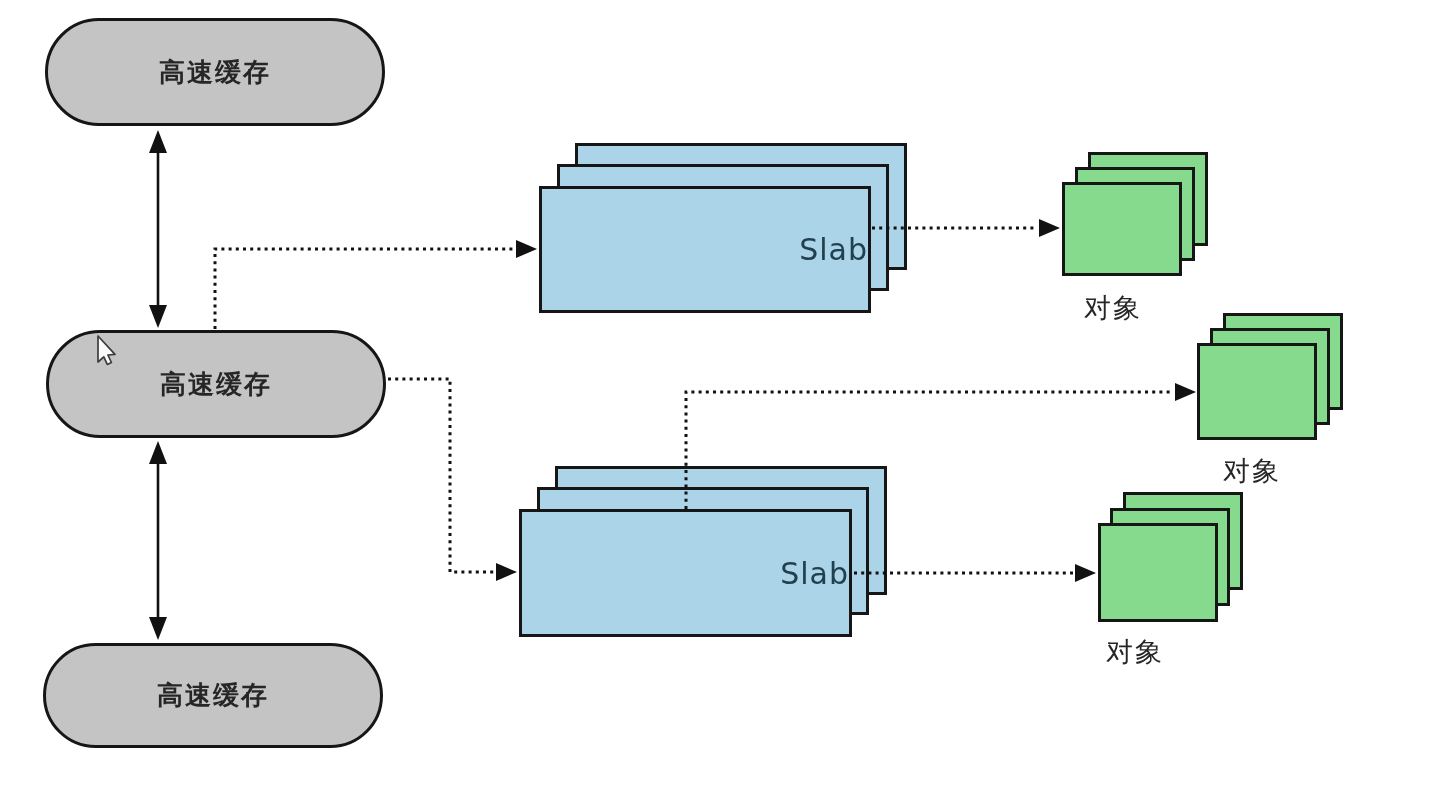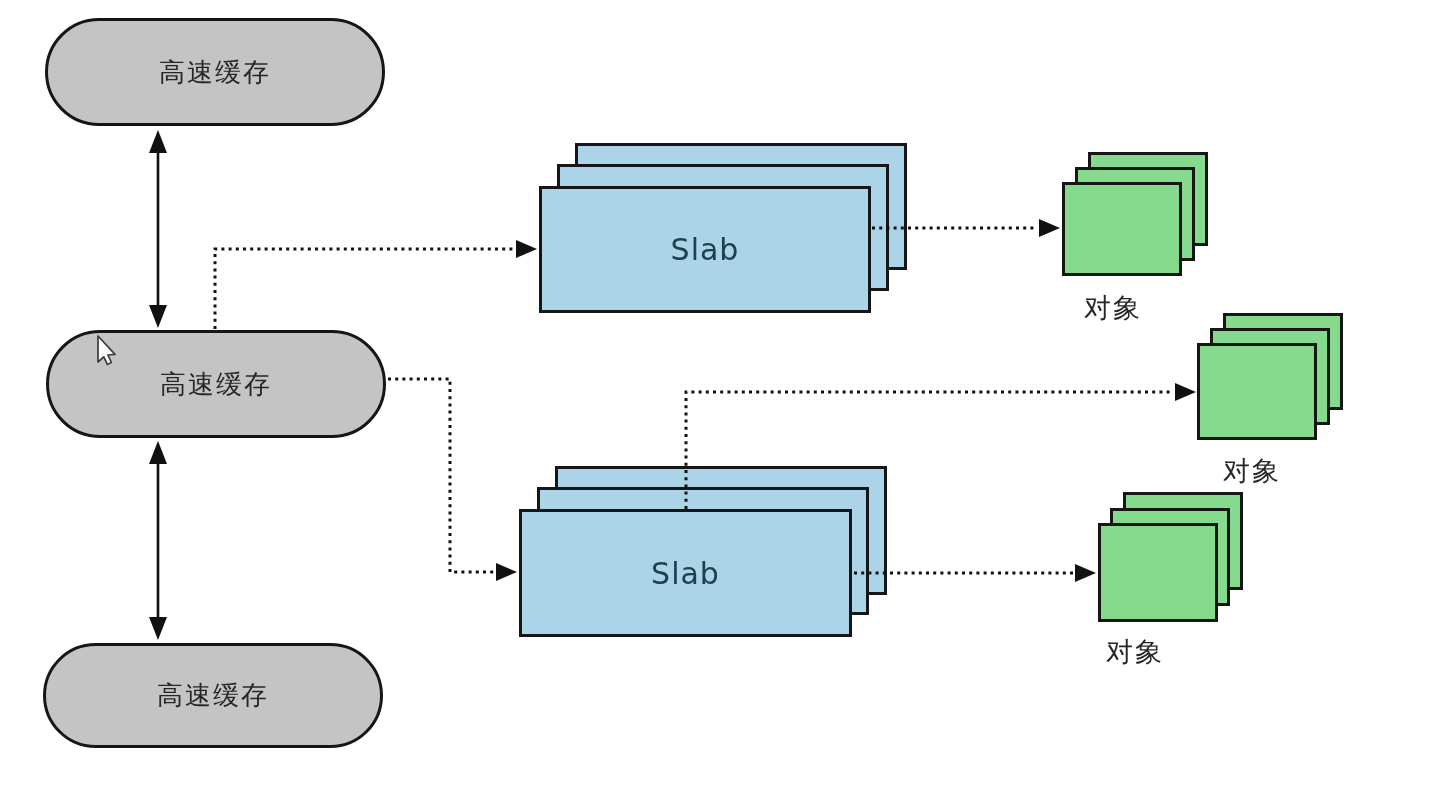--- a/index.html
+++ b/index.html
@@ -12,31 +12,31 @@
   .pill {
     position:absolute; width:340px; height:108px;
     background: var(--cache-fill,#c4c4c4);
     border:3px solid var(--shape-border,#161616);
     border-radius:54px;
     display:flex; align-items:center; justify-content:center;
     box-sizing:border-box;
   }
   .pill-label {
     font-size:26px; color: var(--label-text,#262626);
-    letter-spacing:2px; font-weight:400;
+    letter-spacing:2px; font-weight:700;
   }
   
   .stack { position:absolute; }
   .card {
     position:absolute; box-sizing:border-box;
     border:3px solid var(--shape-border,#161616);
   }
   .slab-card { width:332px; height:127px; background: var(--slab-fill,#abd4e8); }
   .obj-card  { width:120px; height:96px;  background: var(--object-fill,#85da8d); }
-  .front { display:flex; align-items:center; justify-content:center; }
+  .front { display:flex; align-items:center; justify-content:flex-end; }
   .slab-text {
     font-size:30px; color: var(--slab-text,#21404e); letter-spacing:1px;
     font-family:"DejaVu Sans","Liberation Sans",sans-serif;
   }
   .obj-label {
     position:absolute; width:120px; text-align:left;
     font-size:27px; color: var(--label-text,#262626); letter-spacing:2px;
   }
   
   svg.overlay { position:absolute; left:0; top:0; pointer-events:none; }

